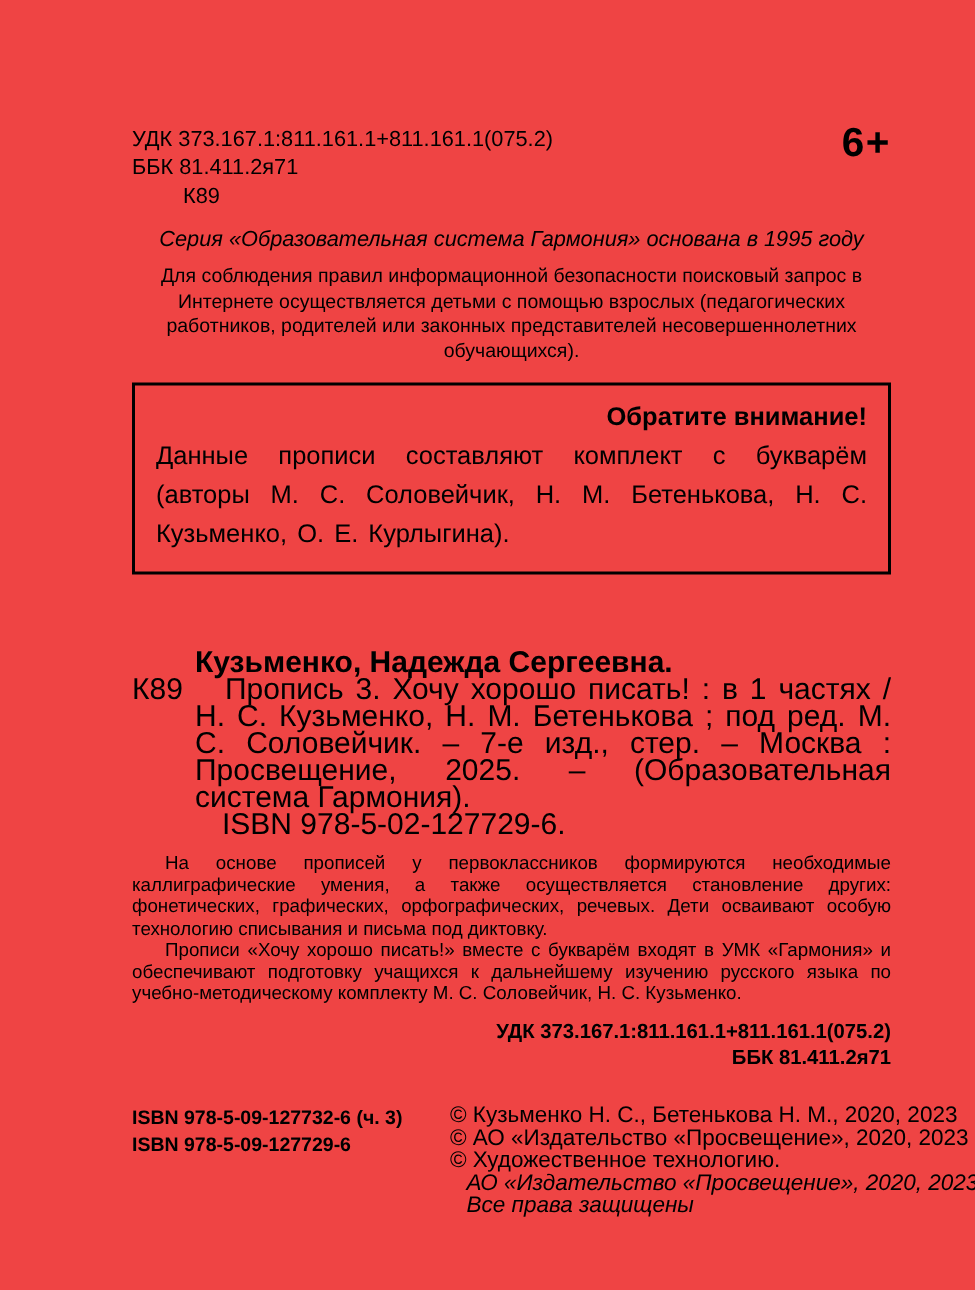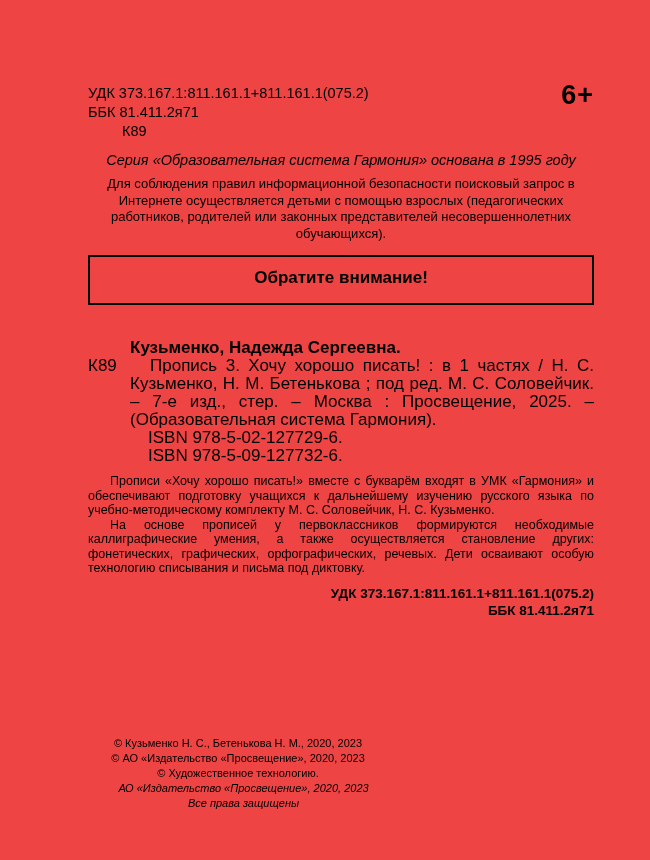--- a/index.html
+++ b/index.html
@@ -35,42 +35,42 @@
     font-size: 13px;
     line-height: 16.5px;
   }
 
   
   .attention {
     margin-top: 13px;
     border: 2.5px solid #000;
     padding: 8px 14px 12px 14px;
   }
-  .attention-title { text-align: center; font-weight: bold; font-size: 17px; line-height: 26px; }
+  .attention-title { text-align: right; font-weight: bold; font-size: 17px; line-height: 26px; }
   .attention-body { font-size: 17px; line-height: 26px; text-align: justify; word-spacing: 2px; }
 
   
-  .bib { margin-top: 34px; font-size: 17px; line-height: 18px; }
+  .bib { margin-top: 50px; font-size: 20px; line-height: 18px; }
   .bib-author { margin-left: 42px; font-weight: bold; }
   .bib-row { position: relative; }
   .bib-index { position: absolute; left: 0; top: 0; }
   .bib-desc { margin-left: 42px; text-indent: 20px; text-align: justify; }
   .bib-line { margin-left: 60px; }
 
   
   .annotations { margin-top: 9px; font-size: 12.5px; line-height: 14.5px; }
   .annotations p { margin: 0; text-indent: 22px; text-align: justify; }
 
   
   .udk-bottom { margin-top: 9px; text-align: right; font-weight: bold; font-size: 13.5px; line-height: 17px; }
 
   
   .footer { position: absolute; left: 88px; right: 50px; top: 736px; display: flex; justify-content: space-between; }
   .footer-isbn { font-weight: bold; font-size: 13px; line-height: 17.5px; white-space: nowrap; }
-  .footer-copy { font-size: 11px; line-height: 15px; width: 300px; text-align: center; }
+  .footer-copy { font-size: 15px; line-height: 15px; width: 300px; }
   .footer-copy .cline { white-space: nowrap; }
   .footer-copy .cline.indent { padding-left: 11px; font-style: italic; }
 </style>
 </head>
 <body>
 
 <div class="page">
   <div class="content">
 
     <div class="top-row">
@@ -81,45 +81,49 @@
       </div>
       <div class="age-badge">6+</div>
     </div>
 
     <div class="series">Серия «Образовательная система Гармония» основана в 1995 году</div>
 
     <div class="notice">Для соблюдения правил информационной безопасности поисковый запрос в Интернете осуществляется детьми с помощью взрослых (педагогических работников, родителей или законных представителей несовершеннолетних обучающихся).</div>
 
     <div class="attention">
       <div class="attention-title">Обратите внимание!</div>
+      <div class="attention-body">Данные прописи составляют комплект с букварём (авторы М. С. Соловейчик, Н. М. Бетенькова, Н. С. Кузьменко, О. Е. Курлыгина).</div>
     </div>
 
     <div class="bib">
       <div class="bib-author">Кузьменко, Надежда Сергеевна.</div>
       <div class="bib-row">
         <span class="bib-index">К89</span>
         <div class="bib-desc">Пропись 3. Хочу хорошо писать! : в 1 частях / Н. С. Кузьменко, Н. М. Бетенькова ; под ред. М. С. Соловейчик. – 7-е изд., стер. – Москва : Просвещение, 2025. – (Образовательная система Гармония).</div>
       </div>
       <div class="bib-line">ISBN 978-5-02-127729-6.</div>
-      <div class="bib-line">ISBN 978-5-09-127732-6.</div>
     </div>
 
     <div class="annotations">
+      <p>На основе прописей у первоклассников формируются необходимые каллиграфические умения, а также осуществляется становление других: фонетических, графических, орфографических, речевых. Дети осваивают особую технологию списывания и письма под диктовку.</p>
       <p>Прописи «Хочу хорошо писать!» вместе с букварём входят в УМК «Гармония» и обеспечивают подготовку учащихся к дальнейшему изучению русского языка по учебно-методическому комплекту М. С. Соловейчик, Н. С. Кузьменко.</p>
-      <p>На основе прописей у первоклассников формируются необходимые каллиграфические умения, а также осуществляется становление других: фонетических, графических, орфографических, речевых. Дети осваивают особую технологию списывания и письма под диктовку.</p>
     </div>
 
     <div class="udk-bottom">
       <div>УДК 373.167.1:811.161.1+811.161.1(075.2)</div>
       <div>ББК 81.411.2я71</div>
     </div>
 
   </div>
 
   <div class="footer">
+    <div class="footer-isbn">
+      <div>ISBN 978-5-09-127732-6 (ч. 3)</div>
+      <div>ISBN 978-5-09-127729-6</div>
+    </div>
     <div class="footer-copy">
       <div class="cline">© Кузьменко Н. С., Бетенькова Н. М., 2020, 2023</div>
       <div class="cline">© АО «Издательство «Просвещение», 2020, 2023</div>
       <div class="cline">© Художественное технологию.</div>
       <div class="cline indent">АО «Издательство «Просвещение», 2020, 2023</div>
       <div class="cline indent">Все права защищены</div>
     </div>
   </div>
 </div>
 

